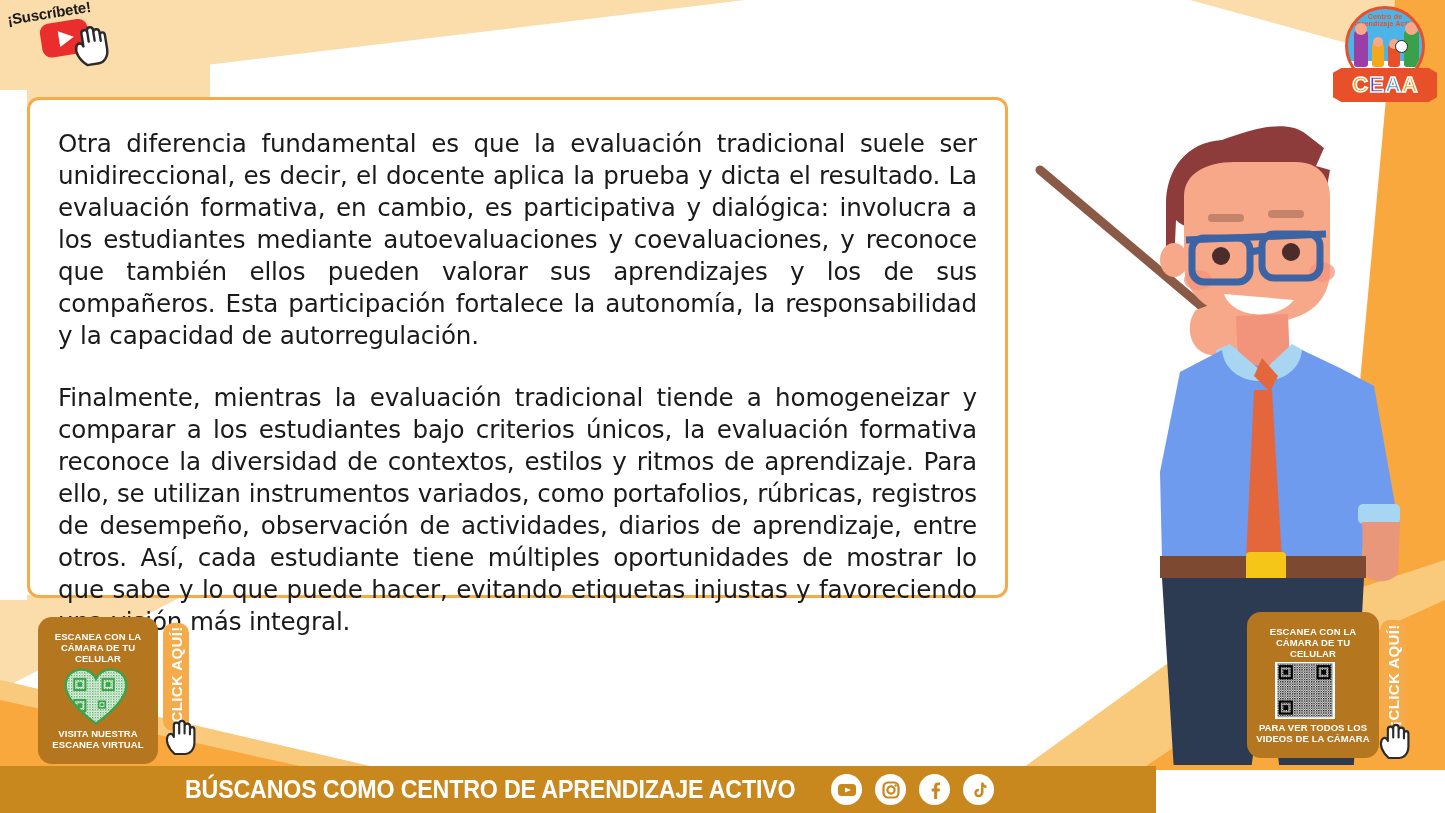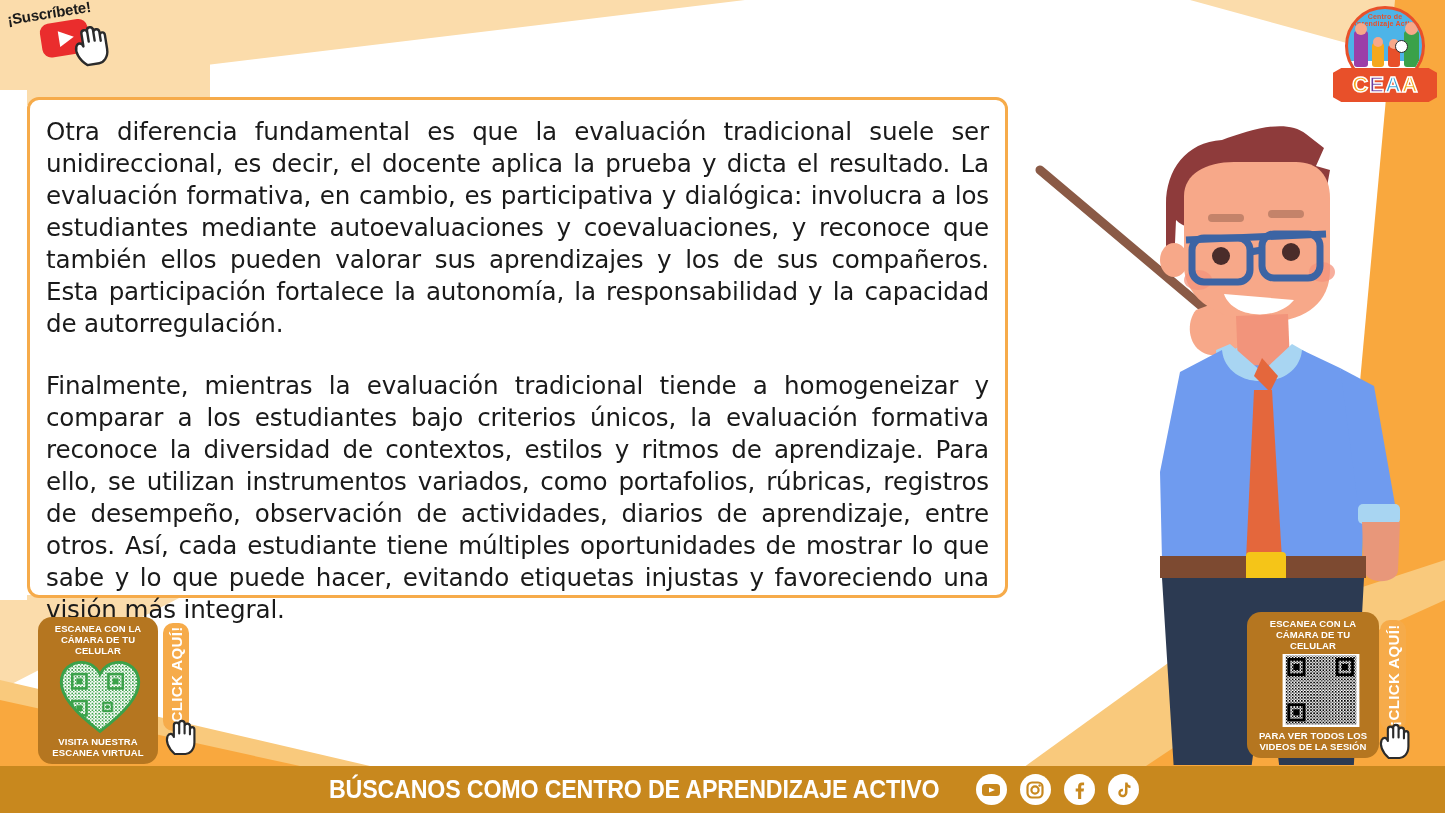--- a/index.html
+++ b/index.html
@@ -65,57 +65,57 @@
     -webkit-text-stroke:1.5px #ffffff;
   }
 
   
   #textcard{
     position:absolute;left:27px;top:97px;width:981px;height:501px;
     background:#ffffff;border:3px solid #f6ab4a;border-radius:12px;
     box-sizing:border-box;padding:16px 16px 10px 16px;
   }
   #textcard p{
-    margin:0;
+    margin:12px;
     font-size:24.6px;
     line-height:32px;
     color:#1a1a1a;
     text-align:justify;
     font-family:"DejaVu Sans", sans-serif;
     letter-spacing:-.15px;
   }
   #textcard p.second{margin-top:30px;}
 
   
   #teacher{position:absolute;left:1010px;top:100px;width:420px;height:665px;}
 
   
   .qrcard{
     position:absolute;background:#b57620;border-radius:14px;
-    display:flex;flex-direction:column;align-items:flex-end;
-    padding:6px 8px;box-sizing:border-box;
+    display:flex;flex-direction:column;align-items:flex-start;
+    padding:14px 8px;box-sizing:border-box;
   }
   .qrcard .qrtop{
     color:#ffffff;font-size:9.5px;font-weight:bold;line-height:11px;
     text-align:center;letter-spacing:.1px;margin-bottom:3px;
   }
   .qrcard .qrbot{
     color:#ffffff;font-size:9.5px;font-weight:bold;line-height:11px;
     text-align:center;letter-spacing:.1px;margin-top:3px;
   }
   .clicktab{
     position:absolute;background:#f6ab4a;border-radius:10px;
     writing-mode:vertical-rl;text-orientation:mixed;transform:rotate(180deg);
     color:#ffffff;font-weight:bold;font-size:15px;letter-spacing:.4px;
     display:flex;align-items:center;justify-content:center;
   }
 
   
   #footer{
-    position:absolute;left:0;bottom:0;width:1445px;height:47px;
+    position:absolute;left:0;bottom:0;width:1156px;height:47px;
     background:#c8881e;display:flex;align-items:center;justify-content:center;gap:13px;
   }
   #footer .ftext{
     color:#ffffff;font-size:25px;font-weight:bold;letter-spacing:-.2px;
     font-family:"Liberation Sans", sans-serif;
     transform:scaleX(.93);
   }
   .social{
     width:31px;height:31px;border-radius:50%;background:#ffffff;
     display:flex;align-items:center;justify-content:center;
@@ -288,21 +288,21 @@
       <rect x="4" y="2" width="92" height="90" fill="url(#qrnoiseB)"></rect>
       <g fill="none" stroke="#000000" stroke-width="3.5">
         <rect x="8" y="7" width="20" height="20"></rect>
         <rect x="71" y="7" width="20" height="20"></rect>
         <rect x="8" y="66" width="20" height="20"></rect>
       </g>
       <rect x="14" y="13" width="8" height="8" fill="#000000"></rect>
       <rect x="77" y="13" width="8" height="8" fill="#000000"></rect>
       <rect x="14" y="72" width="8" height="8" fill="#000000"></rect>
     </svg>
-    <div class="qrbot">PARA VER TODOS LOS VIDEOS DE LA SESIÓN</div>
+    <div class="qrbot">PARA VER TODOS LOS VIDEOS DE LA CÁMARA</div>
   </div>
   <div class="clicktab" style="left:1380px;top:620px;width:26px;height:110px;">¡CLICK AQUÍ!</div>
   <svg class="cursor-hand" style="left:1378px;top:722px;" width="34" height="38" viewBox="0 0 38 42">
     <path d="M12 40 C4 33 2 25 4 20 C6 16 10 17 11 21 L11 8 C11 4 17 4 17 8 L17 17 L17 6 C17 2 23 2 23 6 L23 17 L23 9 C23 5 29 5 29 9 L29 18 L29 13 C29 9 34 9 34 13 L34 27 C34 36 28 40 24 40 Z" fill="#ffffff" stroke="#2b2b2b" stroke-width="2.4" stroke-linejoin="round"></path>
   </svg>
 
   <div id="footer">
     <div class="ftext">BÚSCANOS COMO CENTRO DE APRENDIZAJE ACTIVO</div>
 
     <div class="social">

